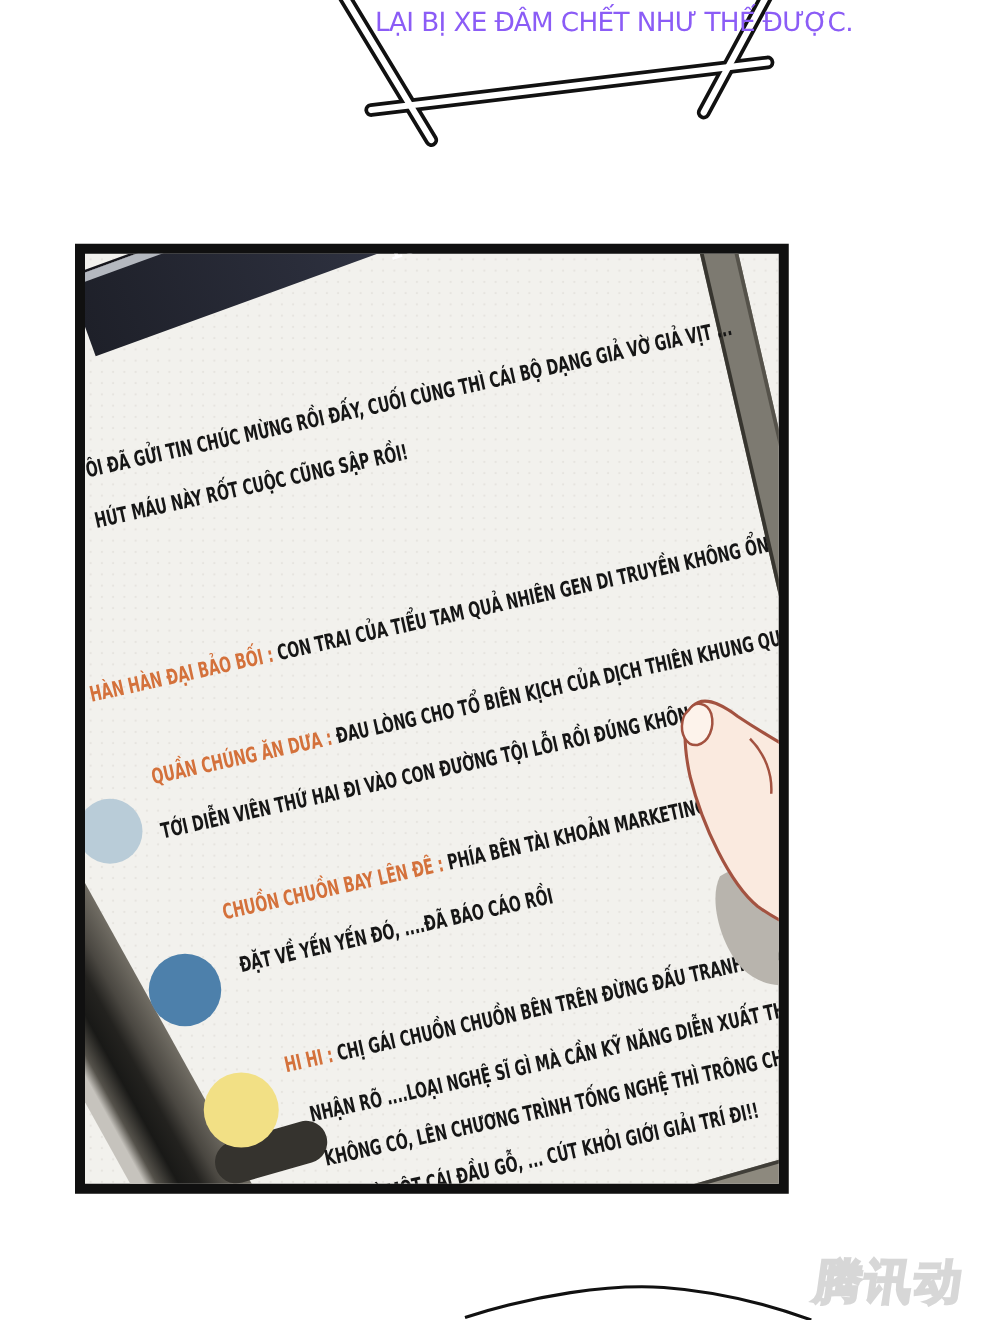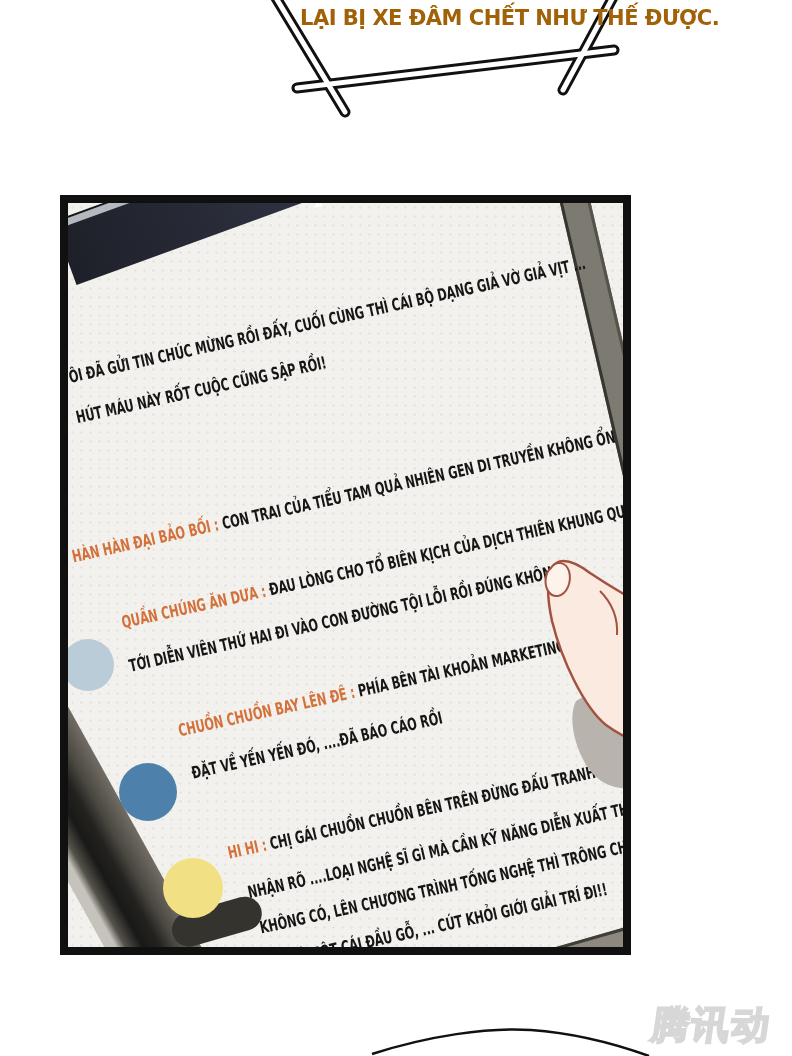--- a/index.html
+++ b/index.html
@@ -1,20 +1,20 @@
 <!DOCTYPE html>
 <html><head>
 <meta charset="utf-8">
 <style>
   html,body{margin:0;padding:0;background:#ffffff;width:792px;height:1056px;overflow:hidden;
     font-family:"DejaVu Sans","Liberation Sans",sans-serif;}
   
   #bubble-svg{position:absolute;left:248px;top:0;width:430px;height:140px;}
   #bubble-text{position:absolute;left:300px;top:6px;width:310px;text-align:right;
-    font-size:21px;font-weight:bold;color:#a16207;letter-spacing:-0.5px;white-space:nowrap;}
+    font-size:21px;font-weight:normal;color:#8b5cf6;letter-spacing:-0.5px;white-space:nowrap;}
   
   #panel{position:absolute;left:60px;top:195px;width:571px;height:760px;
     border:8px solid #101010;box-sizing:border-box;overflow:hidden;
     background-color:#f2f1ed;
     background-image:radial-gradient(circle,#e6e4df 1px,rgba(0,0,0,0) 1.2px);
     background-size:9px 9px;}
   
   #bezel-top{position:absolute;left:-14px;top:20px;width:700px;height:66px;
     transform:rotate(-20deg);transform-origin:0 0;
     background:linear-gradient(to right,#1e2029,#383c4e 55%,#5a5f75);}

